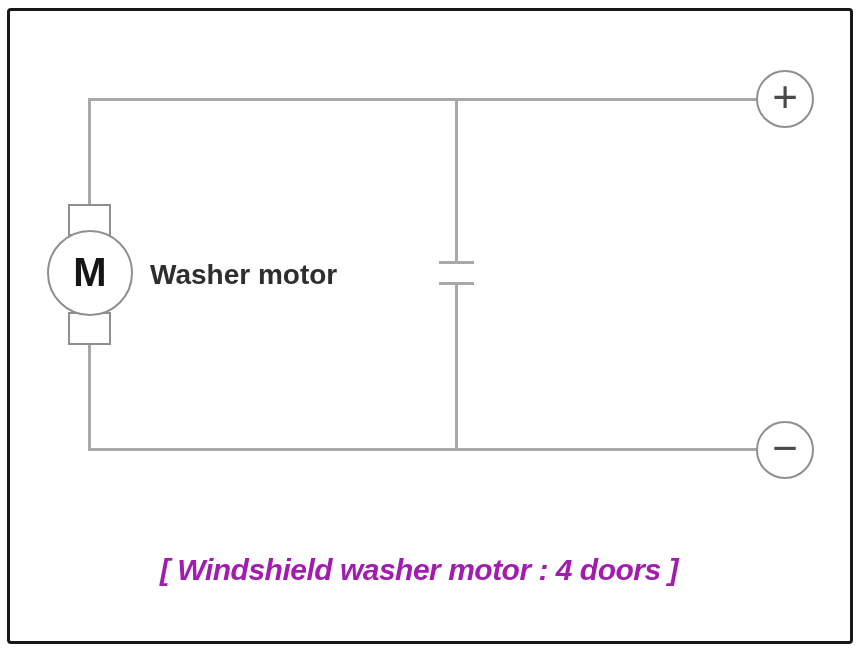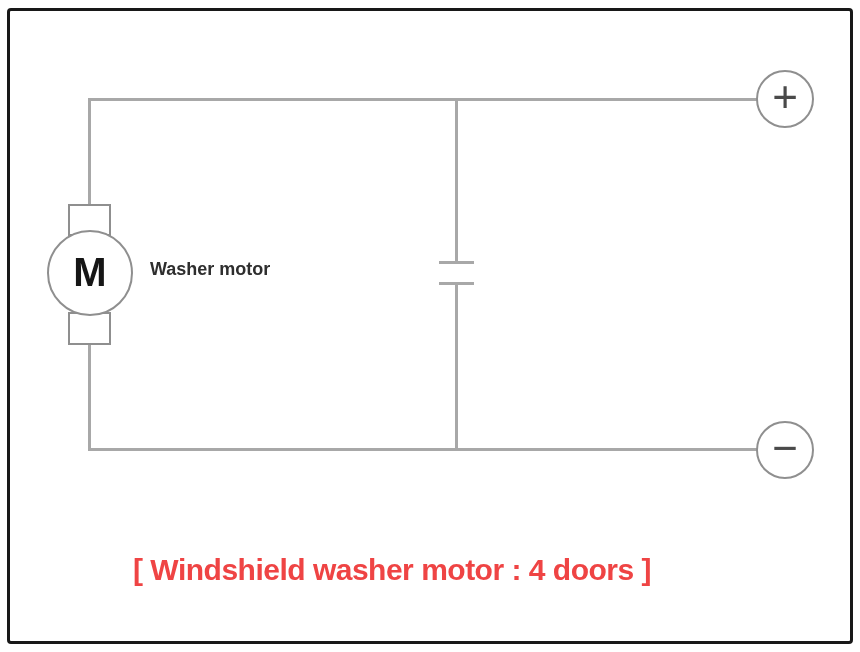--- a/index.html
+++ b/index.html
@@ -78,35 +78,36 @@
     color: #4a4a4a;
     line-height: 1;
     padding-bottom: 4px;
   }
   .terminal.plus  { top: 70px; }
   .terminal.minus { top: 421px; }
 
   .motor-label {
     position: absolute;
     left: 150px; top: 259px;
-    font-size: 18px;
+    font-size: 28px;
     font-weight: bold;
     color: var(--text, #2e2e2e);
     white-space: nowrap;
   }
 
   .caption {
     position: absolute;
-    left: 392px; top: 553px;
+    left: 419px; top: 553px;
     transform: translateX(-50%);
     font-size: 30px;
     font-weight: bold;
     letter-spacing: -0.5px;
-    color: #ef4444;
+    color: #a21caf;
     white-space: nowrap;
+    font-style: italic;
   }
 </style>
 </head>
 <body>
 
 <div class="canvas" style="--wire: #a8a8a8; --outline: #8f8f8f; --frame-border: #181818; --text: #2e2e2e;">
 
   <div class="frame"></div>
 
   <div class="wire h" style="left:88px; top:98px; width:669px;"></div>

